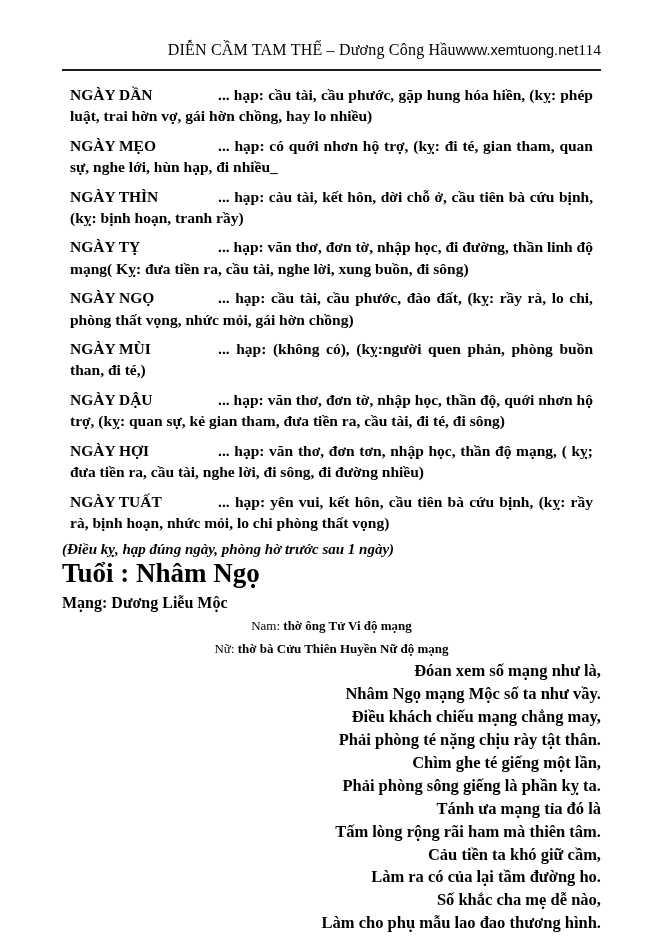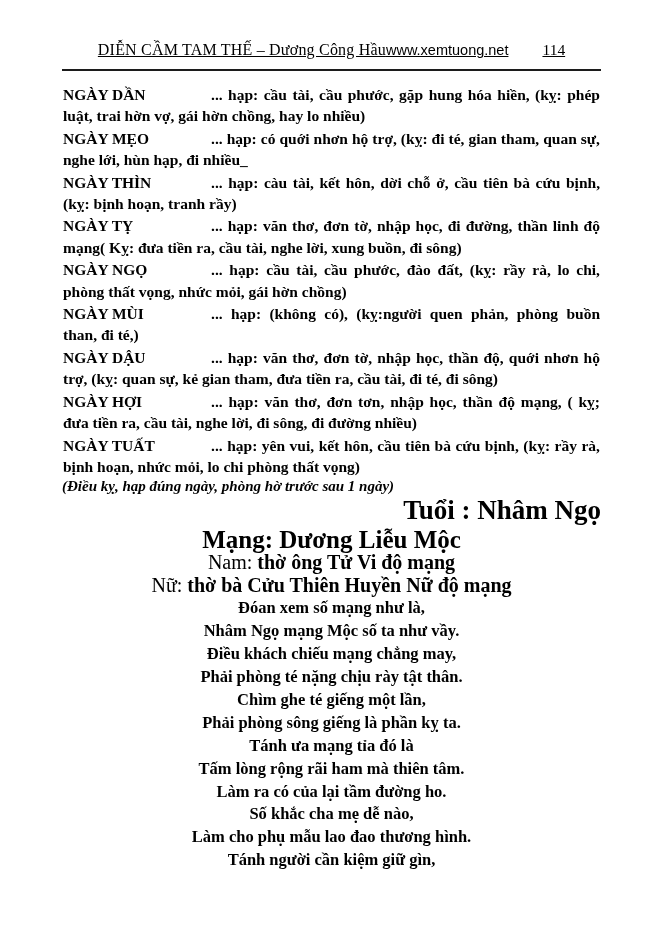--- a/index.html
+++ b/index.html
@@ -5,52 +5,52 @@
   html, body { margin:0; padding:0; }
   body {
     width:661px; height:936px;
     background:#ffffff; color:#000;
     font-family:"Liberation Serif", serif;
     overflow:hidden;
   }
   .page { padding:40px 60px 0 62px; }
 
   .header {
-    display:flex; justify-content:center; align-items:baseline;
-    font-size:16px; line-height:19px;text-decoration:underline;
+    display:flex; justify-content:flex-end; align-items:baseline;
+    font-size:16px; line-height:19px;
   }
   .book-title { font-size:16px; letter-spacing:0.2px; }
-  .header-right { display:flex; align-items:baseline; gap:34px; }
+  .header-right { display:flex; align-items:baseline; }
   .site { font-family:"Liberation Sans", sans-serif; font-size:14.5px; }
   .page-num { font-size:15.5px; }
 
   .rule { border:0; border-top:2px solid #1c1c1c; margin:9px 0 0 0; }
 
   .days { margin-top:13px; font-weight:bold; font-size:15.5px; line-height:21.4px; text-align:justify; }
-  .days p { margin:1px; }
+  .days p { margin:8px; }
   .day-label { display:inline-block; width:148px; vertical-align:baseline; }
 
   .note {
     text-align:left; font-weight:bold; font-style:italic;
     font-size:15px; line-height:16px; margin:1px 0 0 0;
   }
   .title1 {
-    text-align:right; font-weight:bold;
+    text-align:left; font-weight:bold;
     font-size:27px; line-height:31px; margin:1px 0 0 0;
   }
   .title2 {
-    text-align:center; font-weight:bold;
-    font-size:25px; line-height:23px; margin:2px 0 0 0;
+    font-weight:bold;
+    font-size:16px; line-height:23px; margin:2px 0 0 0;
   }
-  .gender-line { text-align:center; font-size:20px; line-height:23px; margin:0; }
+  .gender-line { text-align:center; font-size:13px; line-height:23px; margin:0; }
   .gender-label { font-weight:normal; }
   .gender-text { font-weight:bold; }
 
   .poem { margin:0; }
-  .poem p { margin:0; text-align:center; font-weight:bold; font-size:16.5px; line-height:22.9px; }
+  .poem p { margin:0; text-align:right; font-weight:bold; font-size:16.5px; line-height:22.9px; }
 </style>
 </head>
 <body>
 
 <div class="page">
 
   <div class="header">
     <span class="book-title">DIỄN CẦM TAM THẾ – Dương Công Hầu</span>
     <span class="header-right">
       <span class="site">www.xemtuong.net</span>
@@ -82,20 +82,21 @@
 
   <div class="poem">
     <p>Đóan xem số mạng như là,</p>
     <p>Nhâm Ngọ mạng Mộc số ta như vầy.</p>
     <p>Điều khách chiếu mạng chẳng may,</p>
     <p>Phải phòng té nặng chịu rày tật thân.</p>
     <p>Chìm ghe té giếng một lần,</p>
     <p>Phải phòng sông giếng là phần kỵ ta.</p>
     <p>Tánh ưa mạng tỉa đó là</p>
     <p>Tấm lòng rộng rãi ham mà thiên tâm.</p>
+    <p>Cảu tiền ta khó giữ cầm,</p>
     <p>Làm ra có của lại tầm đường ho.</p>
     <p>Số khắc cha mẹ dễ nào,</p>
     <p>Làm cho phụ mẫu lao đao thương hình.</p>
     <p>Tánh người cần kiệm giữ gìn,</p>
 
   </div>
 
 </div>
 
 </body></html>

